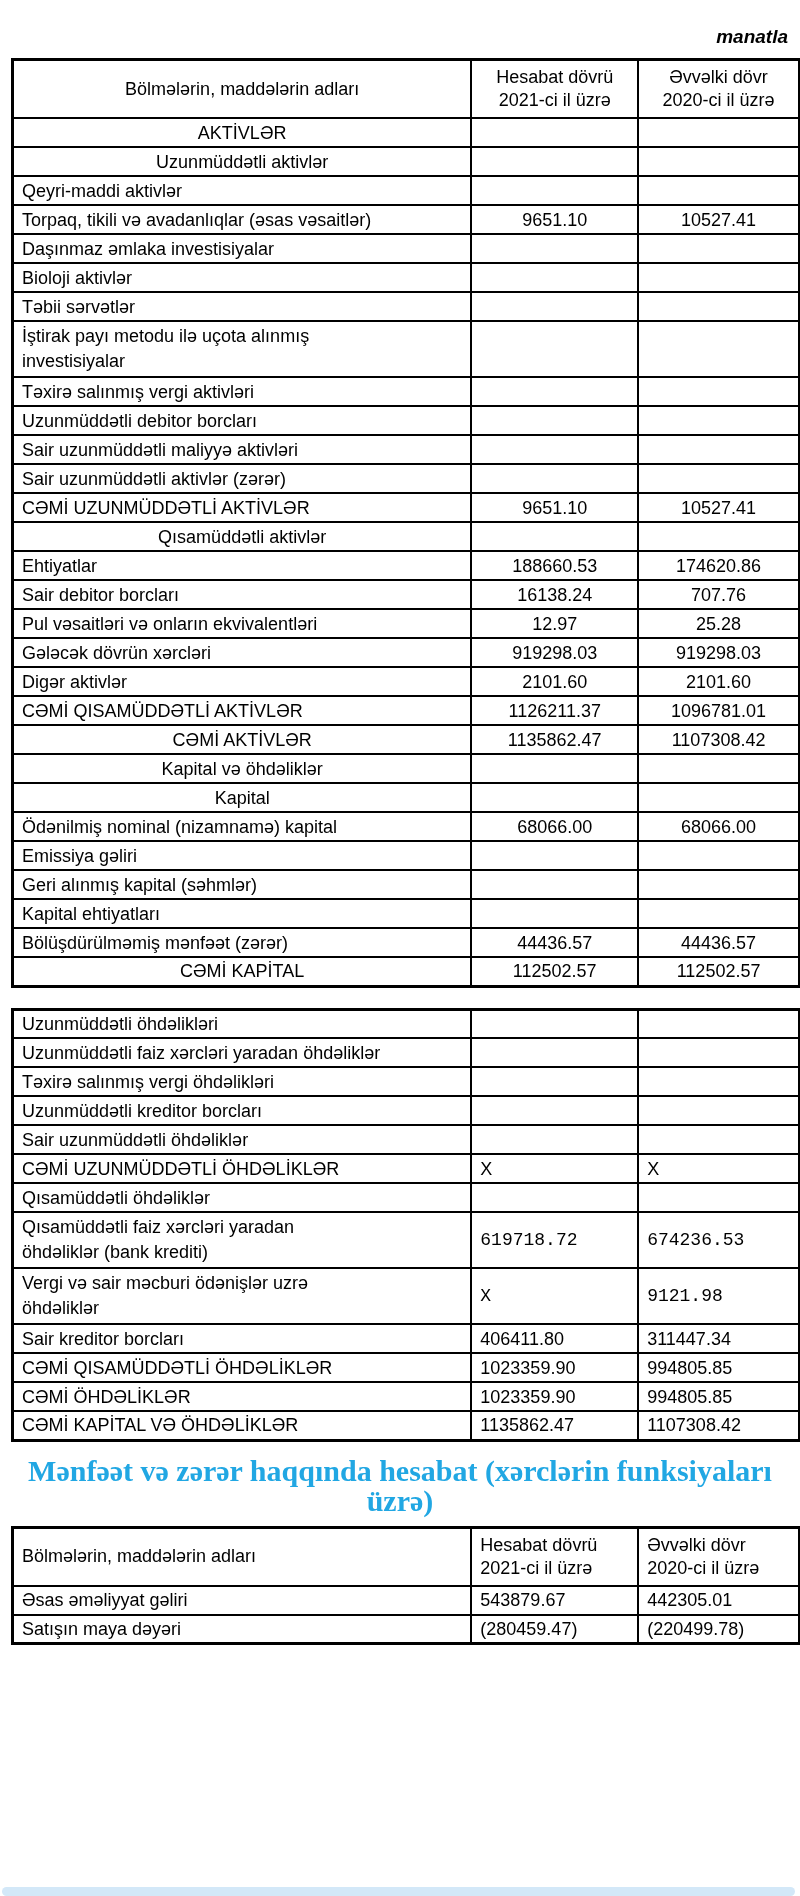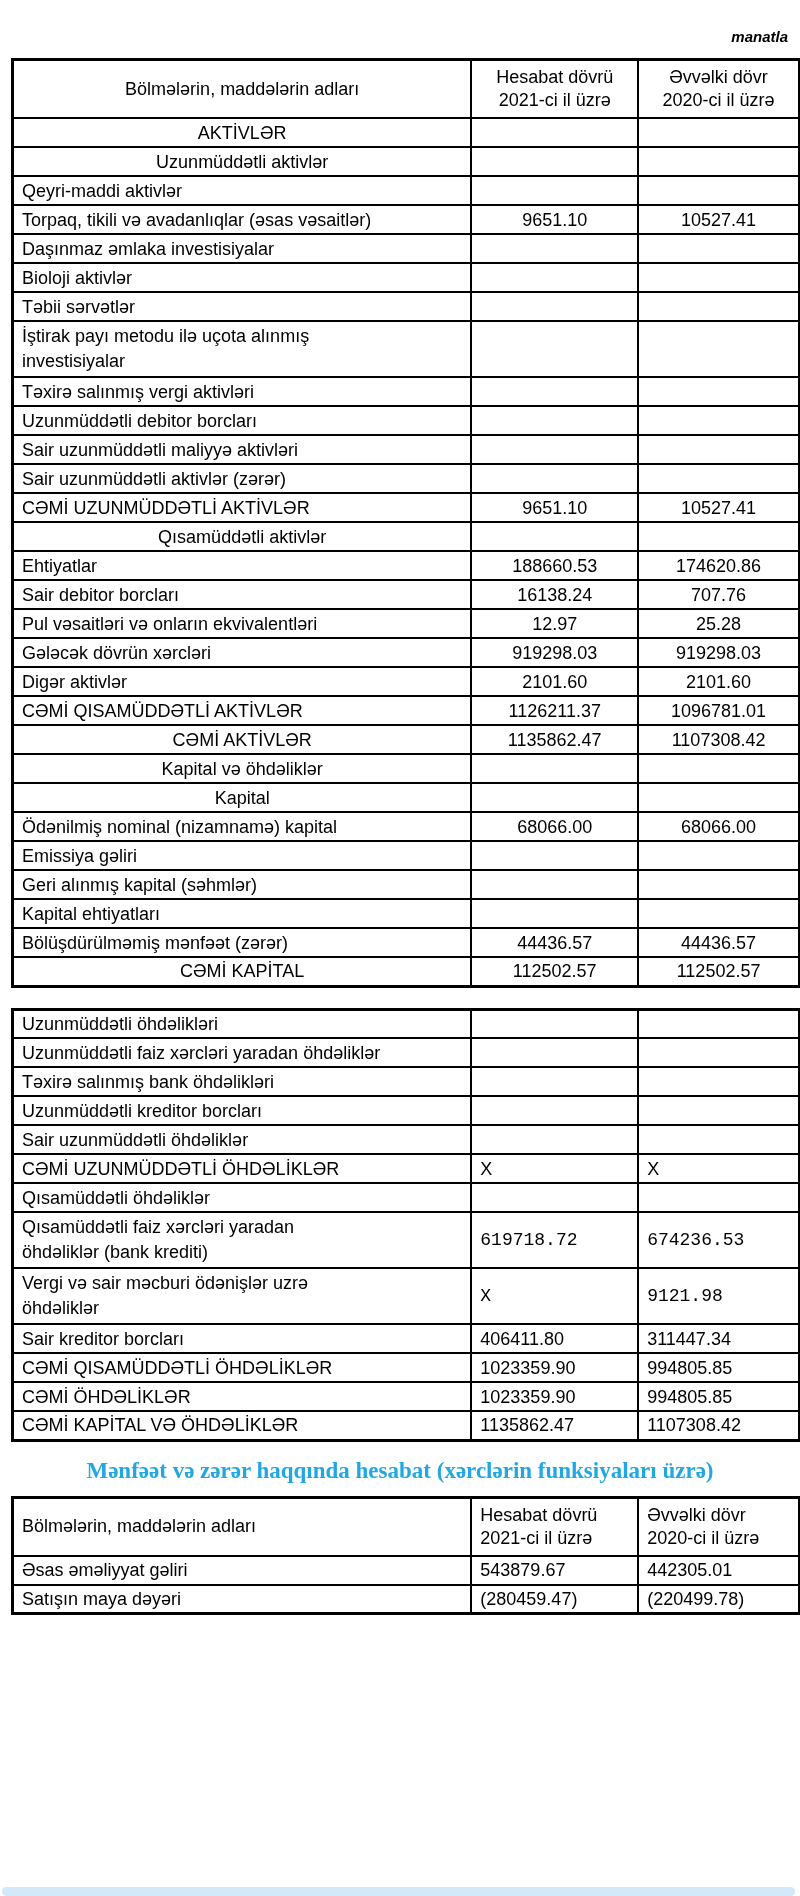--- a/index.html
+++ b/index.html
@@ -9,21 +9,21 @@
     width: 800px;
     height: 1896px;
     background: #ffffff;
     overflow: hidden;
     font-family: "Liberation Sans", "DejaVu Sans", sans-serif;
     color: #000;
   }
   .unit-note {
     padding: 26px 12px 0 0;
     text-align: right;
-    font-size: 15px;
+    font-size: 19px;
     font-weight: bold;
     font-style: italic;
     line-height: 22px;
   }
   table.fin {
     border-collapse: collapse;
     table-layout: fixed;
     width: 790px;
     margin-left: 11px;
     border: 3px solid #000;
@@ -49,21 +49,21 @@
   .col-v2021  { width: 21.2%; }
   .col-v2020  { width: 20.5%; }
   .center  { text-align: center; }
   .left    { text-align: left; }
   .vbottom { vertical-align: bottom; font-family: Liberation Mono, monospace; }
   td .l2 { line-height: 25px; }
   .income-heading {
     margin: 14px 0 10px 0;
     text-align: center;
     font-family: "Liberation Serif", "DejaVu Serif", serif;
-    font-size: 23px;
+    font-size: 30px;
     font-weight: bold;
     line-height: 30px;
   }
   .bottom-bar {
     position: absolute;
     left: 2px;
     right: 5px;
     bottom: 0;
     height: 9px;
     border-radius: 5px;
@@ -252,21 +252,21 @@
           <td class="left">Uzunmüddətli öhdəlikləri</td>
           <td class="left"></td>
           <td class="left"></td>
         </tr>
         <tr>
           <td class="left">Uzunmüddətli faiz xərcləri yaradan öhdəliklər</td>
           <td class="left"></td>
           <td class="left"></td>
         </tr>
         <tr>
-          <td class="left">Təxirə salınmış bank öhdəlikləri</td>
+          <td class="left">Təxirə salınmış vergi öhdəlikləri</td>
           <td class="left"></td>
           <td class="left"></td>
         </tr>
         <tr>
           <td class="left">Uzunmüddətli kreditor borcları</td>
           <td class="left"></td>
           <td class="left"></td>
         </tr>
         <tr>
           <td class="left">Sair uzunmüddətli öhdəliklər</td>

